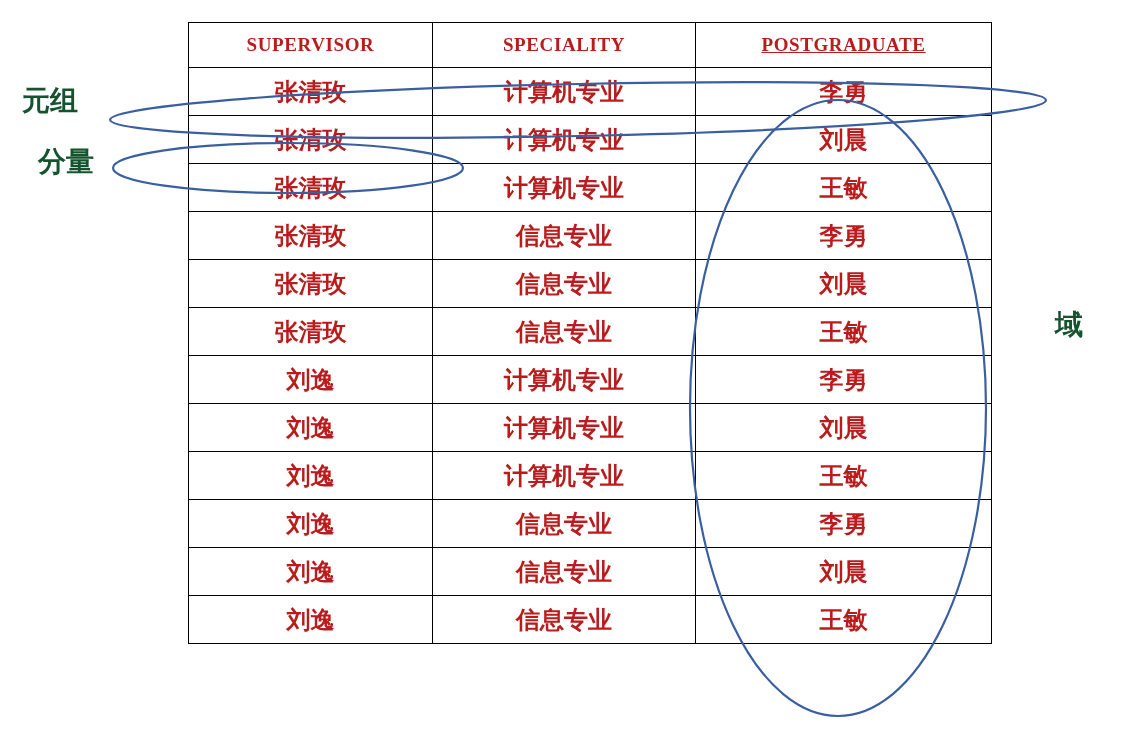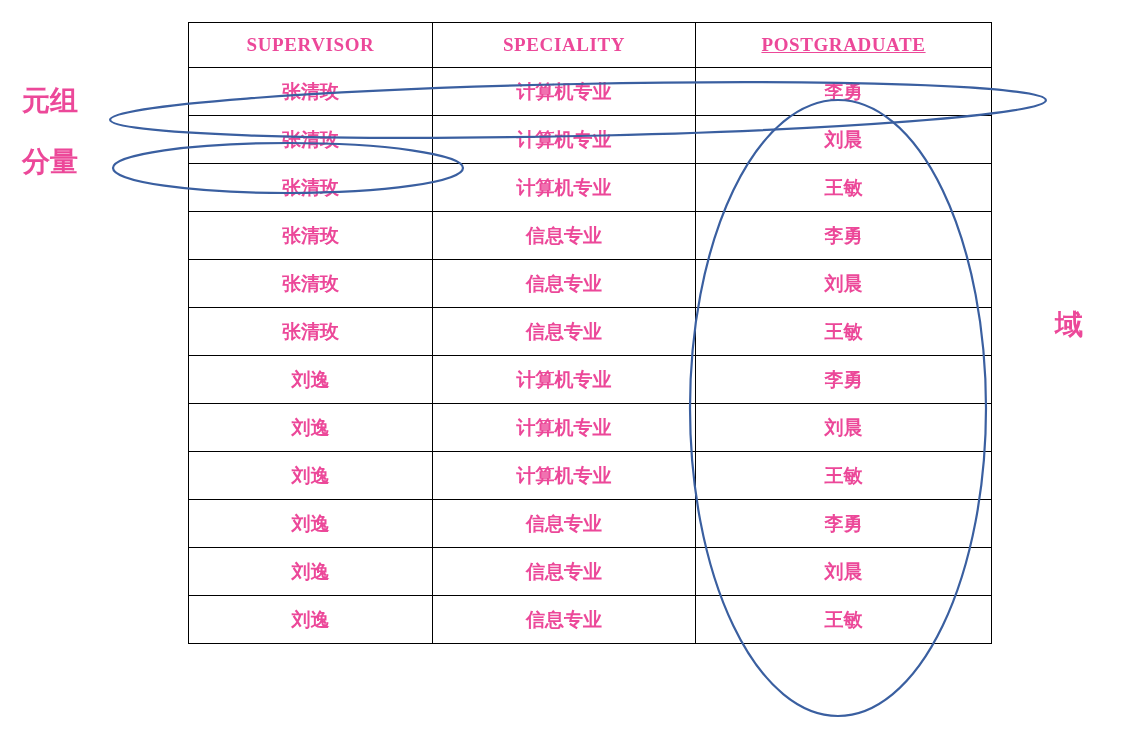--- a/index.html
+++ b/index.html
@@ -31,48 +31,48 @@
     table-layout: fixed;
   }
   #relation-table td, #relation-table th {
     border: 1.6px solid #000000;
     text-align: center;
     vertical-align: middle;
     height: 47px;
     padding: 0;
     font-size: 19px;
     font-weight: bold;
-    color: #ec4899;
+    color: #b91c1c;
   }
   #relation-table th {
     font-family: "Liberation Serif", "DejaVu Serif", serif;
     font-size: 19px;
     letter-spacing: 0.6px;
     height: 44px;
   }
   #relation-table td {
     font-family: "Liberation Sans", "DejaVu Sans", sans-serif;
-    font-size: 19px;
+    font-size: 24px;
     font-weight: bold;
   }
   .col-a { width: 243px; }
   .col-b { width: 262px; margin-left: 9px; }
   .col-c { width: 295px; text-decoration: underline; }
 
   
   .annot-label {
     position: absolute;
     font-family: "Liberation Sans", "DejaVu Sans", sans-serif;
     font-size: 28px;
     font-weight: bold;
-    color: #ec4899;
+    color: #14532d;
     white-space: nowrap;
   }
   #label-tuple { left: 22px; top: 82px; }
-  #label-component { left: 22px; top: 143px; }
+  #label-component { left: 38px; top: 143px; }
   #label-domain { left: 1055px; top: 306px; }
 
   
   #ellipse-overlay {
     position: absolute;
     left: 0; top: 0;
     width: 1133px;
     height: 738px;
     pointer-events: none;
   }

